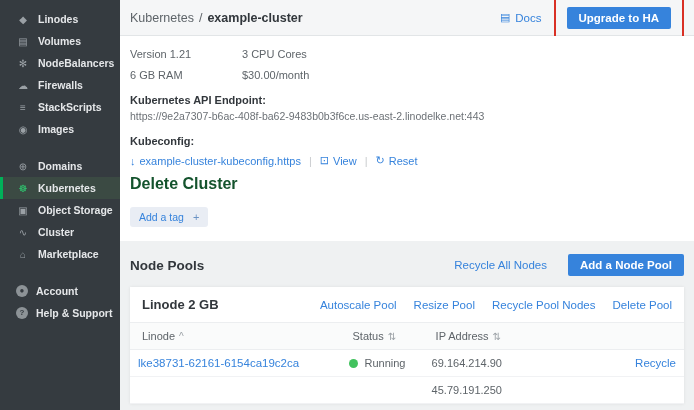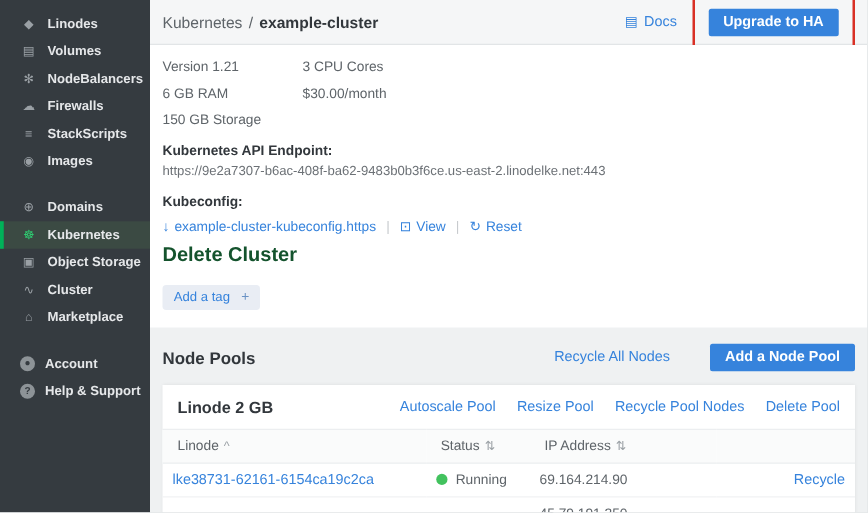--- a/index.html
+++ b/index.html
@@ -36,21 +36,21 @@
   .kc-link { display:flex; align-items:center; gap:4px; color:#3683dc; cursor:pointer; text-decoration:none; }
   .kc-sep { color:#c8cbce; }
   .delete-link { display:inline-block; margin-top:8px; color:#14532d; font-size:16px; font-weight:600; cursor:pointer; text-decoration:none; }
   .tag-chip-row { margin-top:14px; }
   .tag-chip { display:inline-flex; align-items:center; background:#e9edf4; color:#3683dc; font-size:10.5px; border-radius:3px; padding:4px 9px; cursor:pointer; }
   .tag-plus { margin-left:9px; color:#6a92c4; font-size:11px; }
 
   .pools-band { flex:1; padding:13px 10px 0 10px; }
   .pools-header { display:flex; justify-content:space-between; align-items:center; margin-bottom:11px; }
   .pools-title { font-size:13.5px; font-weight:bold; color:#32373c; }
-  .pools-header-actions { display:flex; align-items:center; gap:32px; }
+  .pools-header-actions { display:flex; align-items:center; gap:21px; }
   .link-blue { color:#3683dc; font-size:11.5px; cursor:pointer; text-decoration:none; }
 
   .pool-card { background:#fff; box-shadow:0 0 3px rgba(0,0,0,0.08); }
   .pool-header { display:flex; justify-content:space-between; align-items:center; padding:10px 12px; }
   .pool-name { font-size:13px; font-weight:bold; color:#32373c; }
   .pool-actions { display:flex; gap:17px; }
 
   table.nodes { width:100%; border-collapse:collapse; font-size:11px; }
   table.nodes thead th { background:#fafbfb; border-top:1px solid #eceef0; border-bottom:1px solid #eceef0; text-align:left; font-weight:400; color:#5e6469; padding:7px 12px; }
   th.col-linode { width:38%; } th.col-status { width:15%; } th.col-ip { width:27%; } th.col-action { width:20%; }
@@ -139,21 +139,20 @@
         </span>
       </div>
     </header>
 
     <section class="section-white">
       <div class="spec-grid">
         <span>Version 1.21</span>
         <span>3 CPU Cores</span>
         <span>6 GB RAM</span>
         <span>$30.00/month</span>
-        <span>150 GB Storage</span>
       </div>
 
       <div class="block-label">Kubernetes API Endpoint:</div>
       <div class="api-url">https://9e2a7307-b6ac-408f-ba62-9483b0b3f6ce.us-east-2.linodelke.net:443</div>
 
       <div class="block-label">Kubeconfig:</div>
       <div class="kubeconfig-row">
         <a class="kc-link">
           <span>↓</span>
           <span>example-cluster-kubeconfig.https</span>

